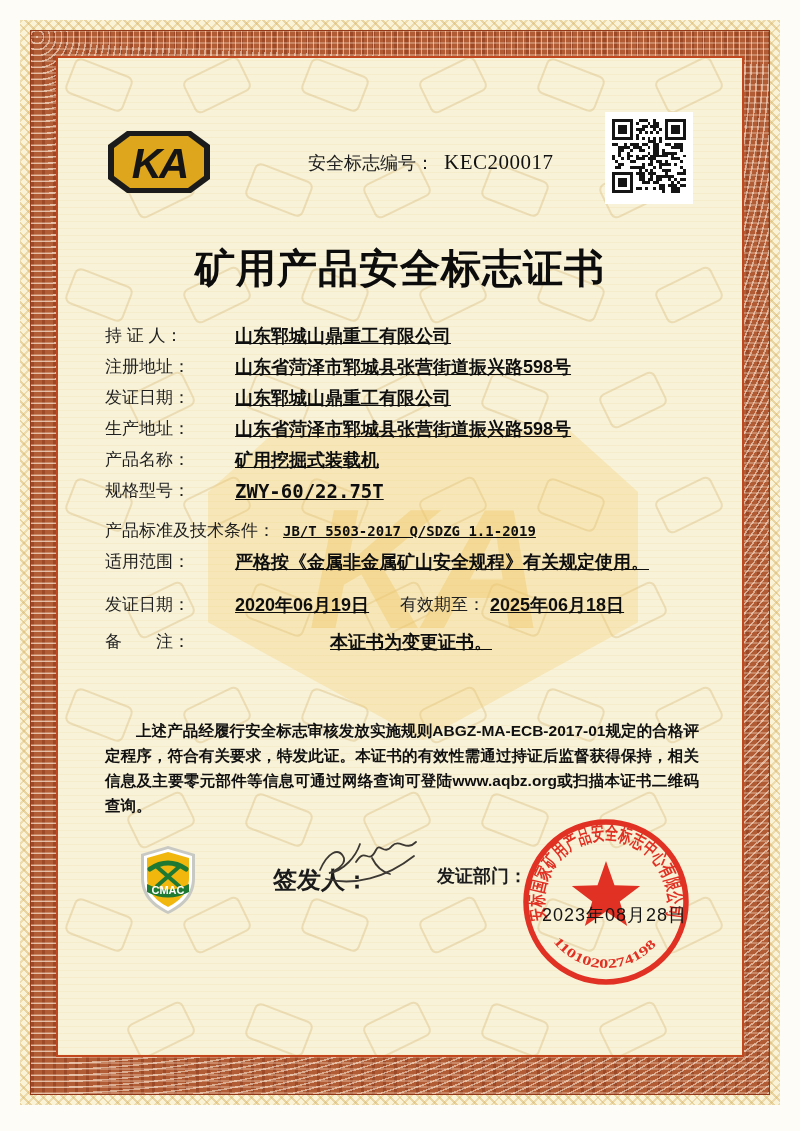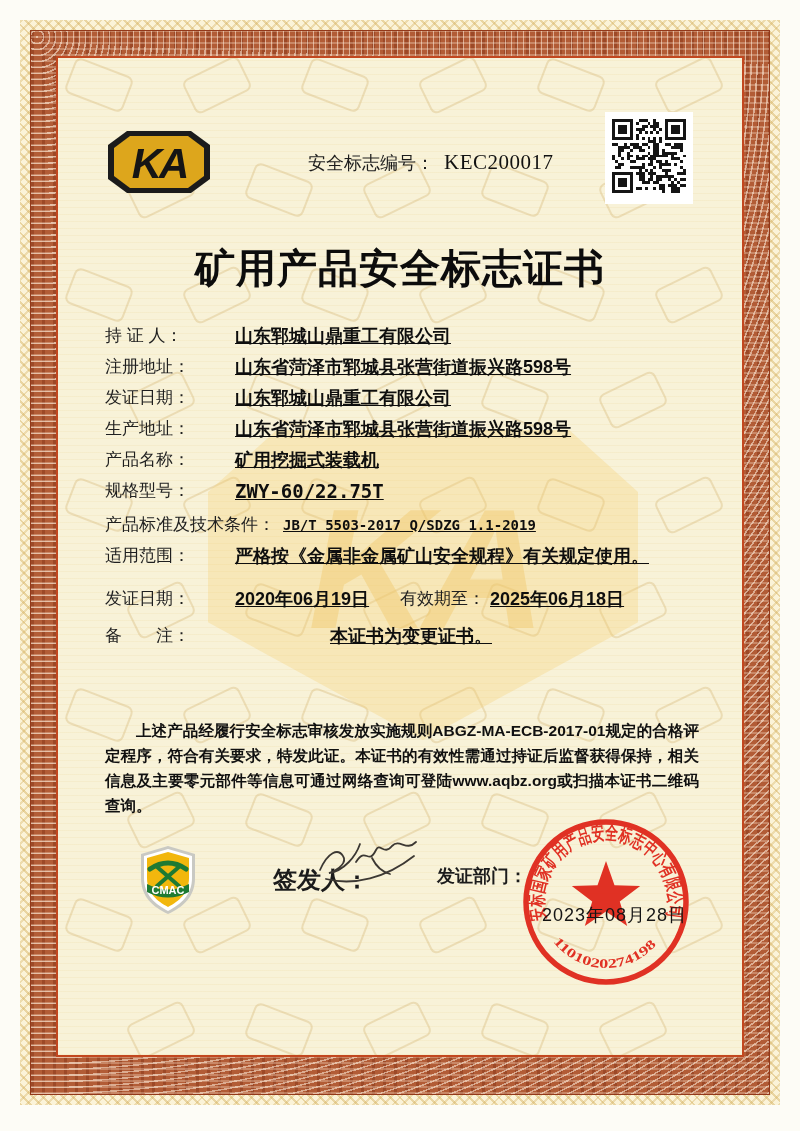--- a/index.html
+++ b/index.html
@@ -40,21 +40,21 @@
     margin-left:10px;letter-spacing:.5px;}
   .qr{position:absolute;left:547px;top:54px;width:88px;height:92px;background:#fff;
     display:flex;align-items:center;justify-content:center;}
   .title{position:absolute;left:0;right:0;top:183px;text-align:center;
     font-size:40px;font-weight:bold;color:#0c0c0c;letter-spacing:1px;}
   .fields{position:absolute;left:47px;right:34px;top:262px;}
   .row{display:flex;align-items:center;height:31px;}
   .flabel{flex:0 0 auto;min-width:130px;font-size:17px;font-weight:normal;color:#1f1f1f;white-space:pre;}
   .fvalue{font-size:18px;font-weight:bold;color:#0e0e0e;white-space:pre;text-decoration:underline;}
   .row-model .fvalue{font-family:"DejaVu Sans Mono",monospace;font-size:19px;}
-  .row-std{margin-top:3px;}
+  .row-std{margin-top:9px;}
   .row-std .fvalue{margin-left:8px;font-family:"DejaVu Sans Mono",monospace;font-size:14px;}
   .row-dates{margin-top:12px;}
   .dvalue1{width:165px;}
   .dlabel2{min-width:90px;}
   .row-remark{margin-top:6px;}
   .remark-value{margin-left:95px;}
   .paragraph{position:absolute;left:47px;width:594px;top:660px;font-size:15.5px;font-weight:bold;
     line-height:25px;text-align:justify;text-indent:2em;color:#101010;}
   .cmac{position:absolute;left:79px;top:787px;}
   .signer-label{position:absolute;left:215px;top:806px;font-size:24px;font-weight:bold;color:#1b1b1b;}

